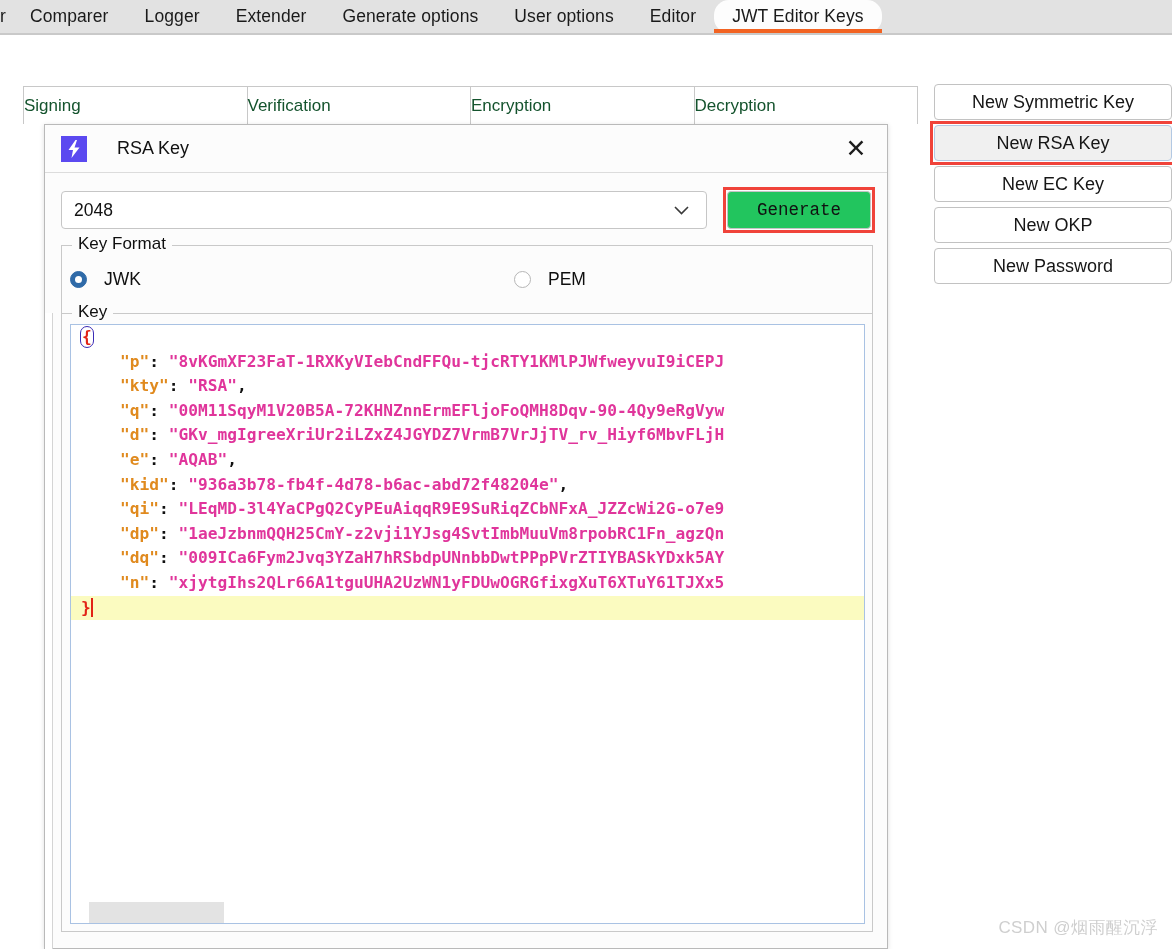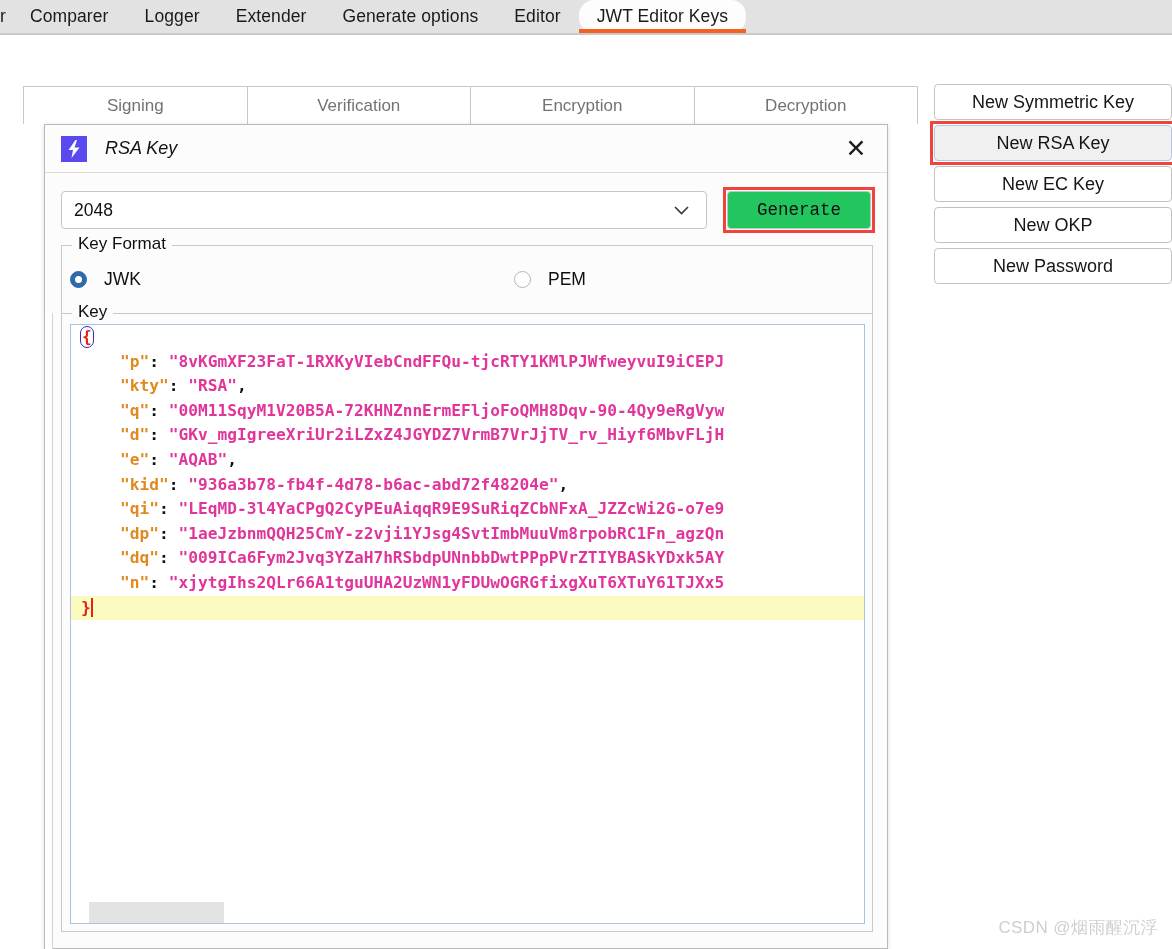--- a/index.html
+++ b/index.html
@@ -86,23 +86,22 @@
     border-left: 1px solid #c8c8c8;
     border-right: 1px solid #c8c8c8;
     box-sizing: border-box;
     display: flex;
     background: #ffffff;
   }
   .sub-tab {
     flex: 1 1 0;
     display: flex;
     align-items: center;
-    justify-content: center;
     font-size: 17px;
-    color: #737373;
+    color: #14532d;
     border-right: 1px solid #c8c8c8;
     box-sizing: border-box;
     white-space: nowrap;
   }
   .sub-tab:last-child { border-right: none; }
 
   
   #key-actions {
     position: absolute;
     left: 934px;
@@ -169,26 +168,25 @@
   #dialog-app-icon {
     width: 26px; height: 26px;
     background: #5b49f0;
     display: flex;
     align-items: center;
     justify-content: center;
     flex: 0 0 auto;
   }
   #dialog-app-icon svg { display:block; }
   #dialog-title-text {
-    margin-left: 18px;
+    margin-left: 30px;
     font-size: 18px;
     color: #111111;
     flex: 1 1 auto;
     white-space: nowrap;
-    font-style: italic;
   }
   #dialog-close {
     width: 34px; height: 34px;
     display: flex;
     align-items: center;
     justify-content: center;
     color: #1c1c1c;
     font-size: 25px;
     line-height: 1;
     font-family: "Liberation Sans", sans-serif;
@@ -447,20 +445,23 @@
     <span>Comparer</span>
   </div>
   <div class="main-tab">
     <span>Logger</span>
   </div>
   <div class="main-tab">
     <span>Extender</span>
   </div>
   <div class="main-tab">
     <span>Generate options</span>
+  </div>
+  <div class="main-tab">
+    <span>User options</span>
   </div>
   <div class="main-tab">
     <span>Editor</span>
   </div>
   <div class="main-tab active">
     <span>JWT Editor Keys</span>
   </div>
   <div id="main-tabbar-filler"></div>
 </div>
 <div id="tabbar-bottom-line"></div>

